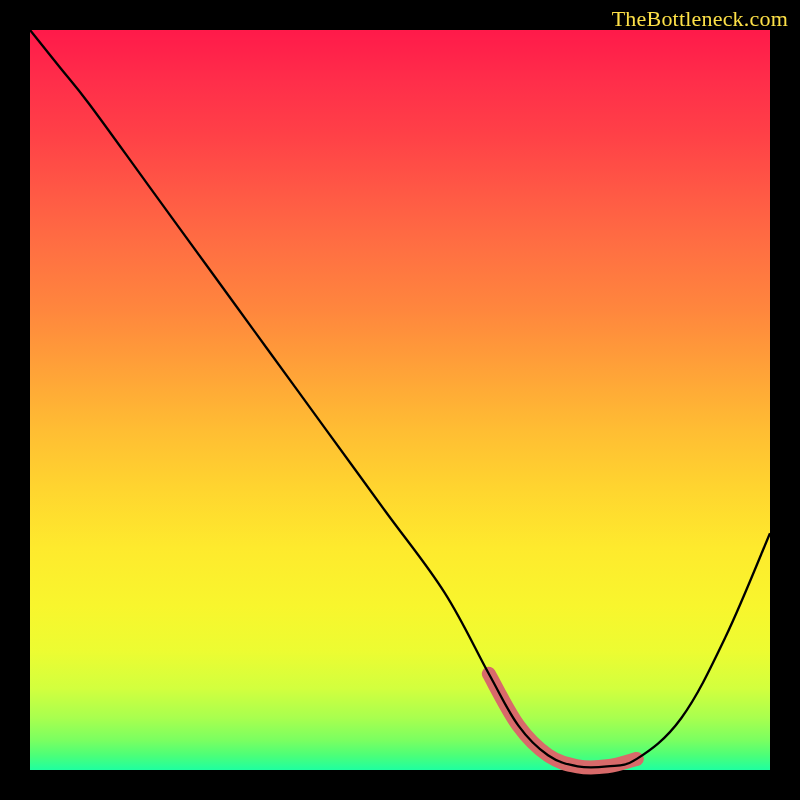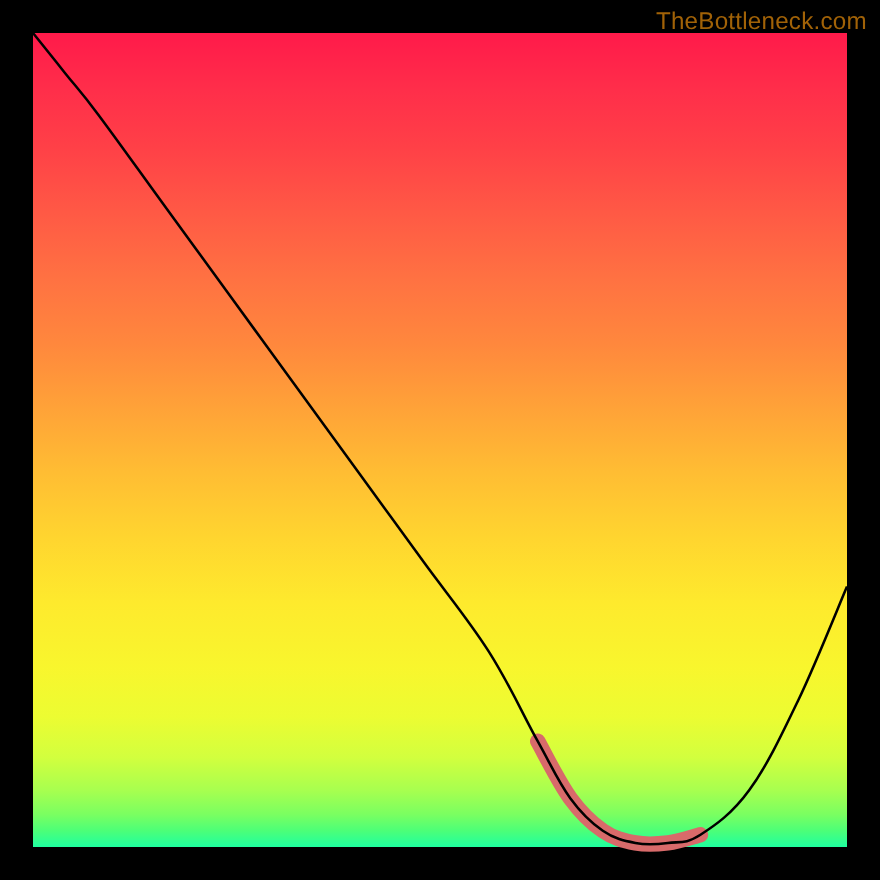--- a/index.html
+++ b/index.html
@@ -7,25 +7,26 @@
     width: 800px;
     height: 800px;
     background: #000;
     position: relative;
     font-family: Arial, Helvetica, sans-serif;
   }
   .watermark {
     position: absolute;
     top: 6px;
     right: 12px;
-    color: #a16207;
+    color: #fde047;
     font-size: 22px;
     font-weight: 500;
     letter-spacing: 0.2px;
     z-index: 10;
+    font-family: Liberation Serif, serif;
   }
   .plot-area {
     position: absolute;
     left: 30px;
     top: 30px;
     width: 740px;
     height: 740px;
     background: linear-gradient(to bottom,
       #ff1a4a 0%,
       #ff2e4a 7%,

